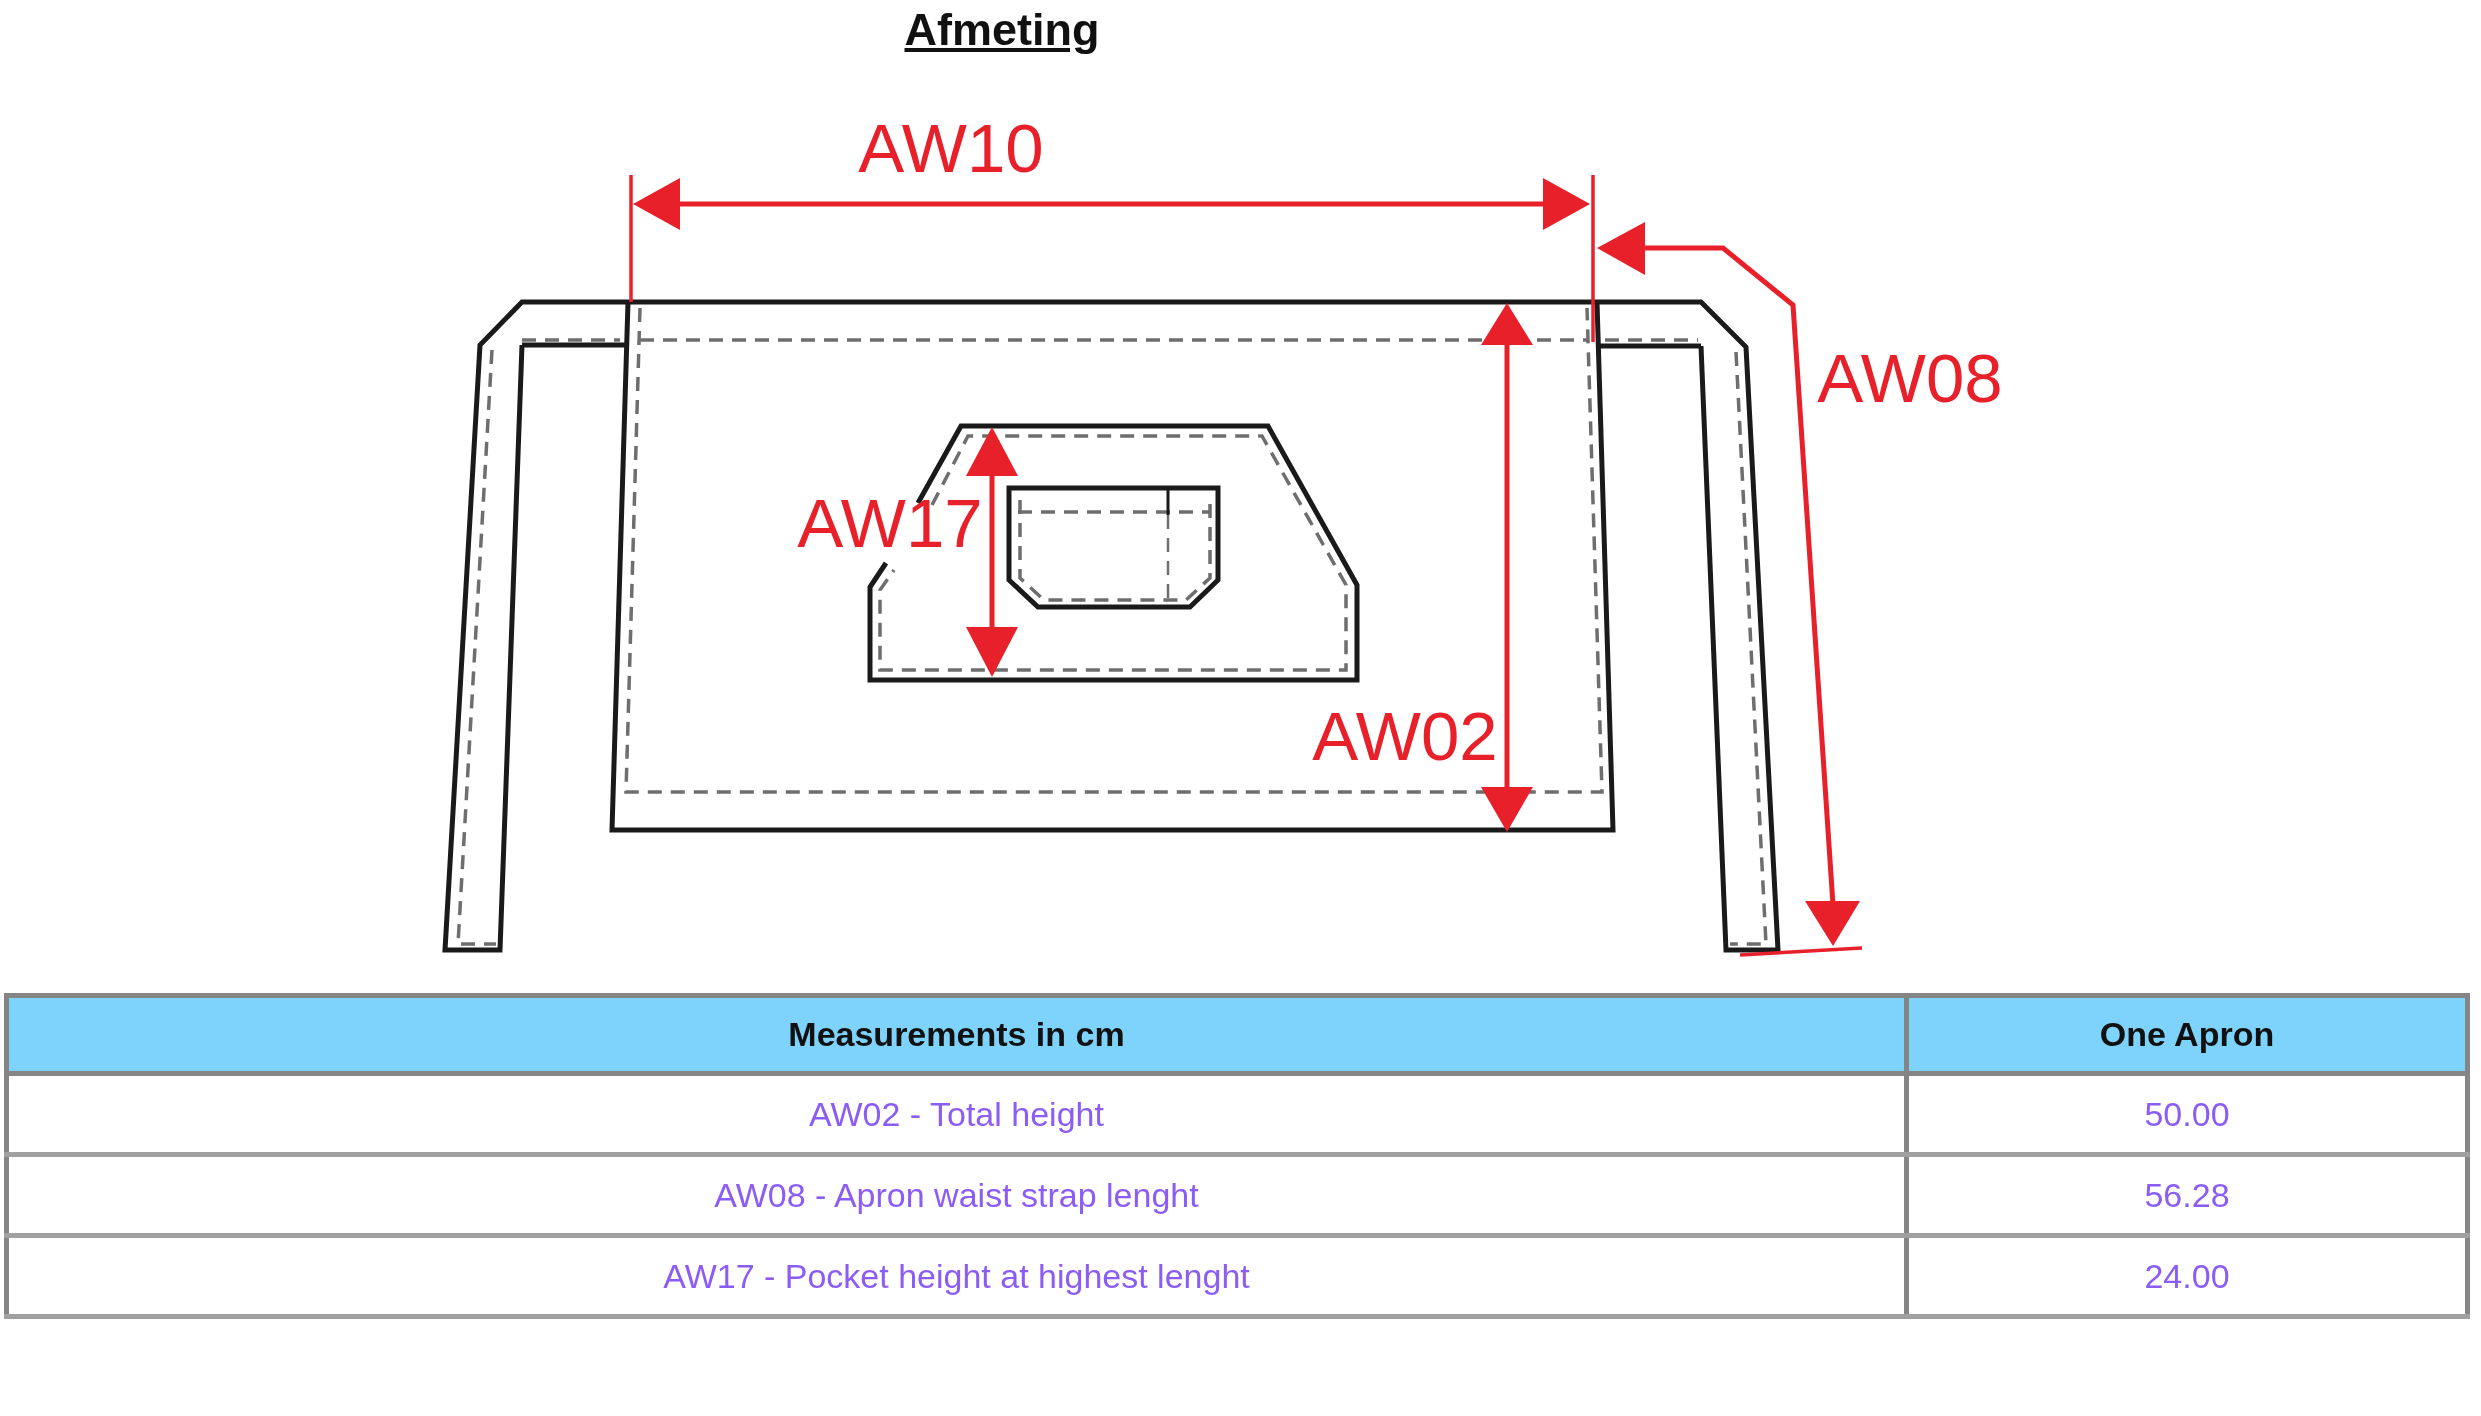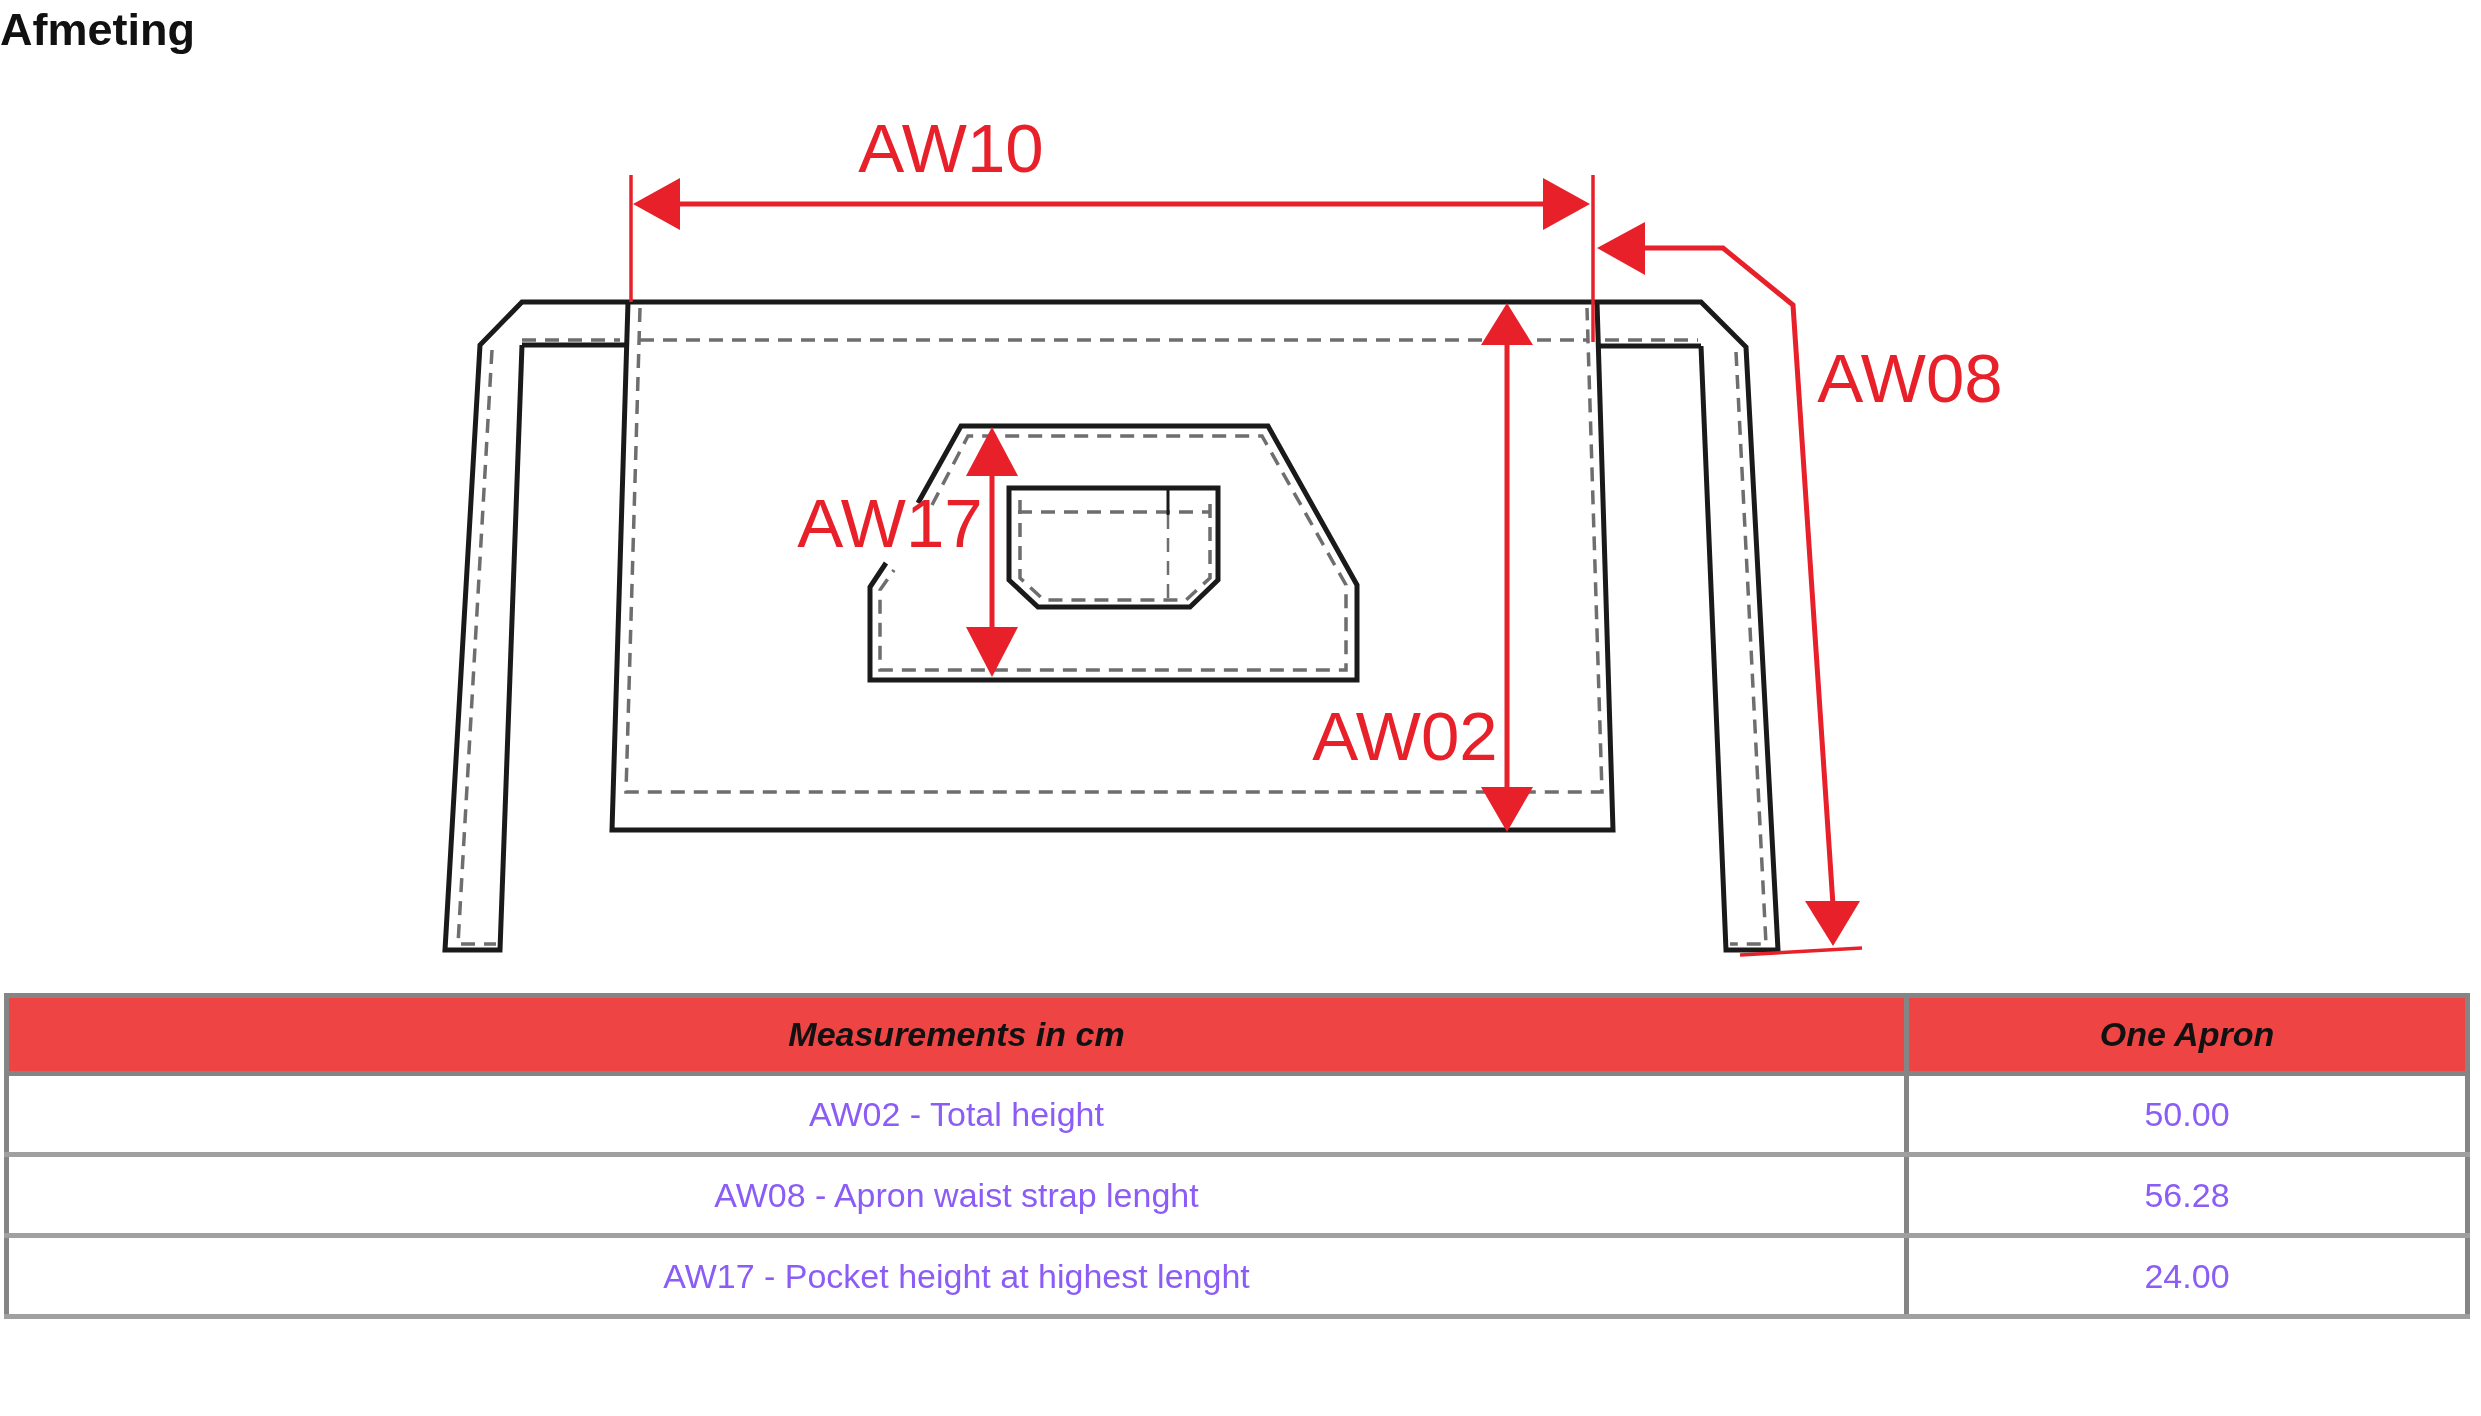--- a/index.html
+++ b/index.html
@@ -1,32 +1,32 @@
 <!DOCTYPE html>
 <html><head>
 <meta charset="utf-8">
 <style>
   html, body { margin: 0; padding: 0; background: #ffffff; }
   body { width: 2481px; height: 1416px; position: relative; overflow: hidden;
          font-family: "Liberation Sans", sans-serif; }
-  #title { position: absolute; left: 0; width: 2004px; top: 2px; text-align: left;
-           font-weight: bold; font-size: 45px; color: #111; line-height: 56px; }
+  #title { position: absolute; left: 0; width: 2004px; top: 2px; text-align: center;
+           font-weight: bold; font-size: 45px; color: #111; line-height: 56px; text-decoration: underline; }
   #diagram { position: absolute; left: 0; top: 0; width: 2481px; height: 980px; }
   .lbl { font-family: "Liberation Sans", sans-serif; font-size: 69px; fill: #E8202A; }
   .ol { fill: none; stroke: #1a1a1a; stroke-width: 5; stroke-linejoin: miter; }
   .dash { fill: none; stroke: #6e6e6e; stroke-width: 3.5; stroke-dasharray: 14 9; }
   .red { fill: none; stroke: #E8202A; stroke-width: 5; }
   .redthin { fill: none; stroke: #E8202A; stroke-width: 3.5; }
   .arrow { fill: #E8202A; stroke: none; }
 
   #size-table { position: absolute; left: 4px; top: 993px; width: 2466px;
                 border-collapse: collapse; table-layout: fixed; }
   #size-table th, #size-table td { border: 5px solid #858585; text-align: center;
                 font-size: 34px; color: #8b5cf6; padding: 0; }
-  #size-table th { background: #ef4444; font-weight: bold; height: 73px; color: #111; font-style: italic; }
+  #size-table th { background: #7dd3fc; font-weight: bold; height: 73px; color: #111; }
   #size-table td { height: 76px; background: #fff; }
   #size-table td.sub, #size-table th.sub { border-left-width: 3px; }
   #size-table tr.row td { border-top-color: #a0a0a0; border-bottom-color: #a0a0a0; }
   col.c1 { width: 1900px; }
 </style>
 </head>
 <body>
 
 <div id="title">Afmeting</div>
 

